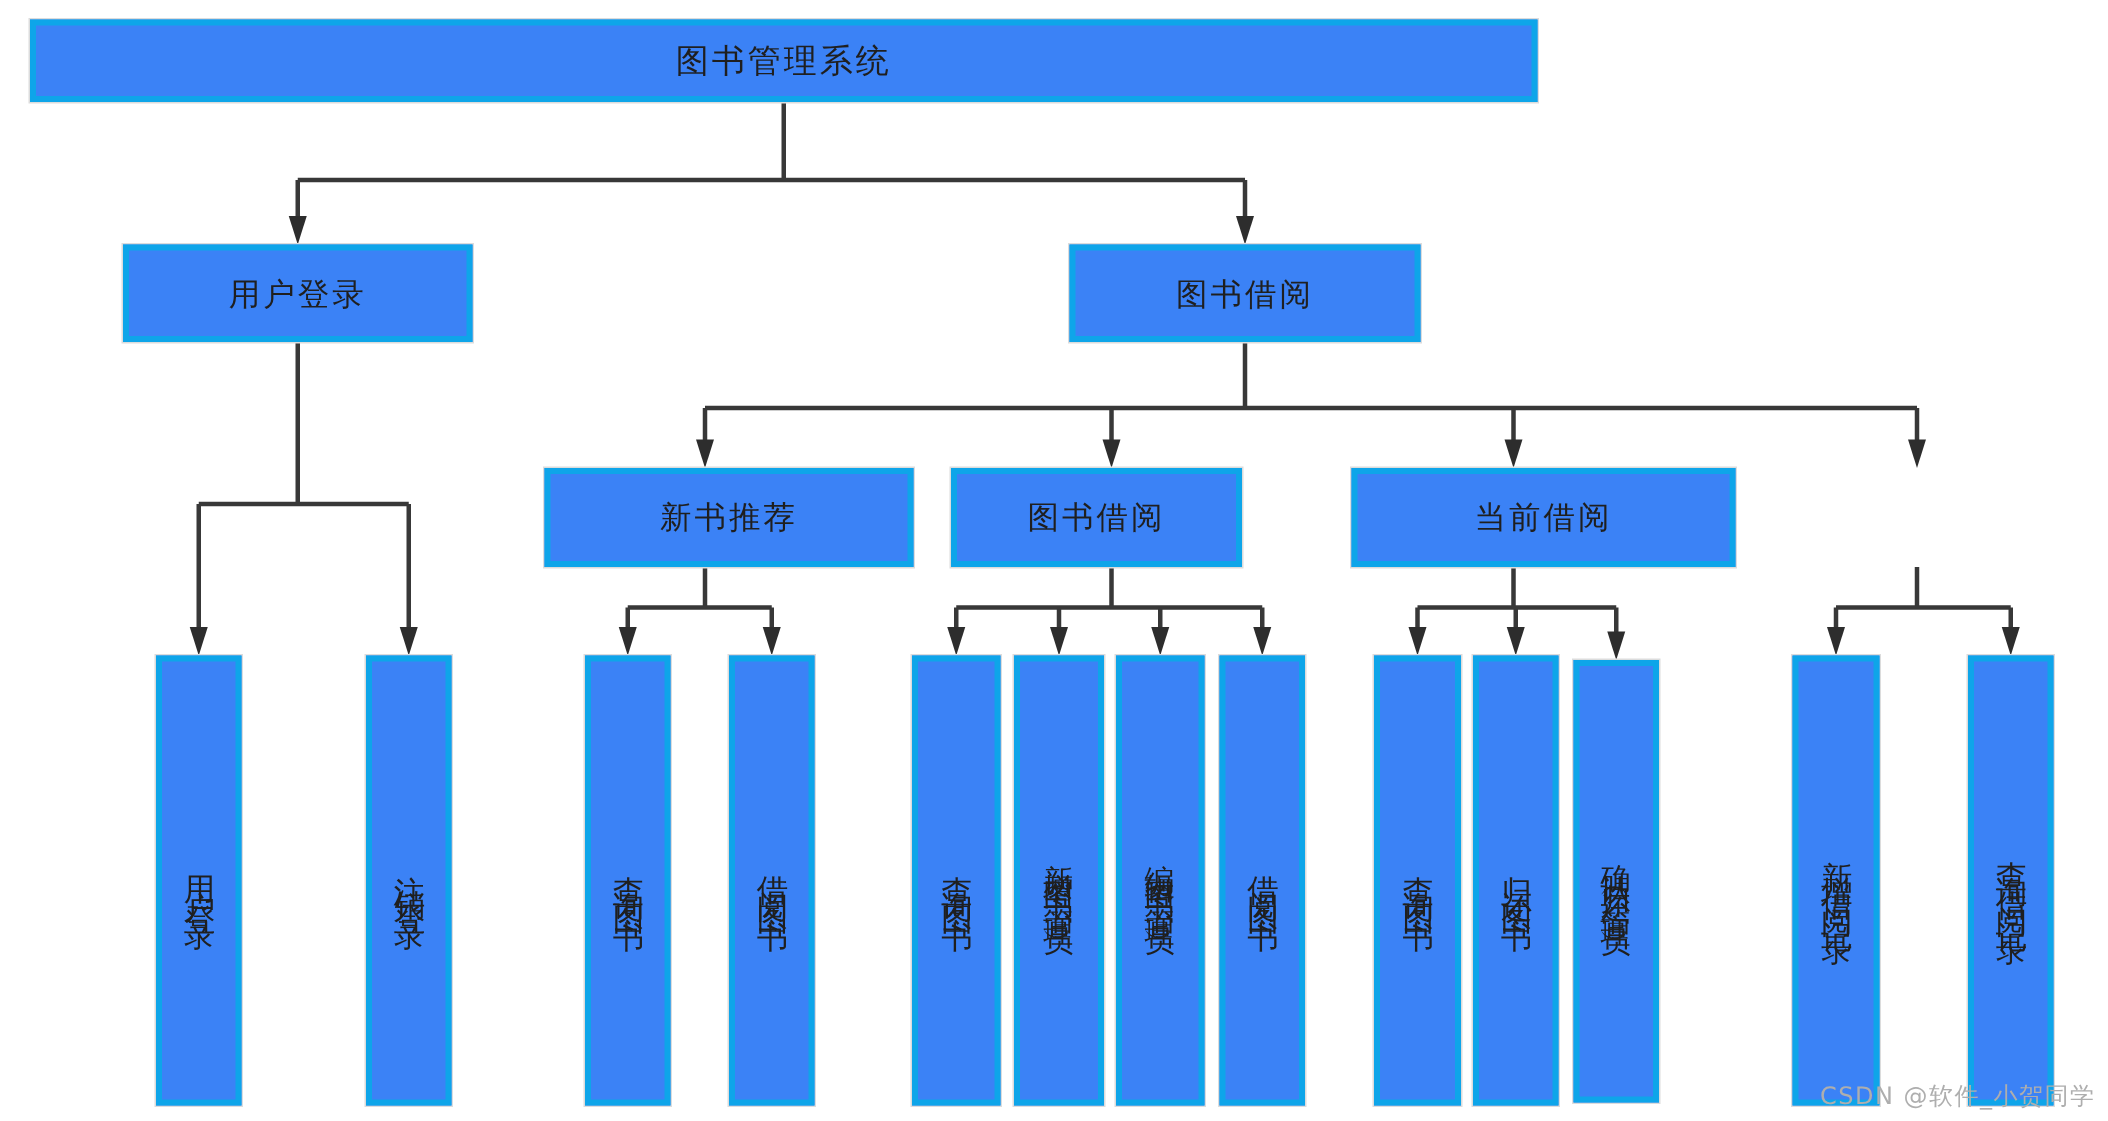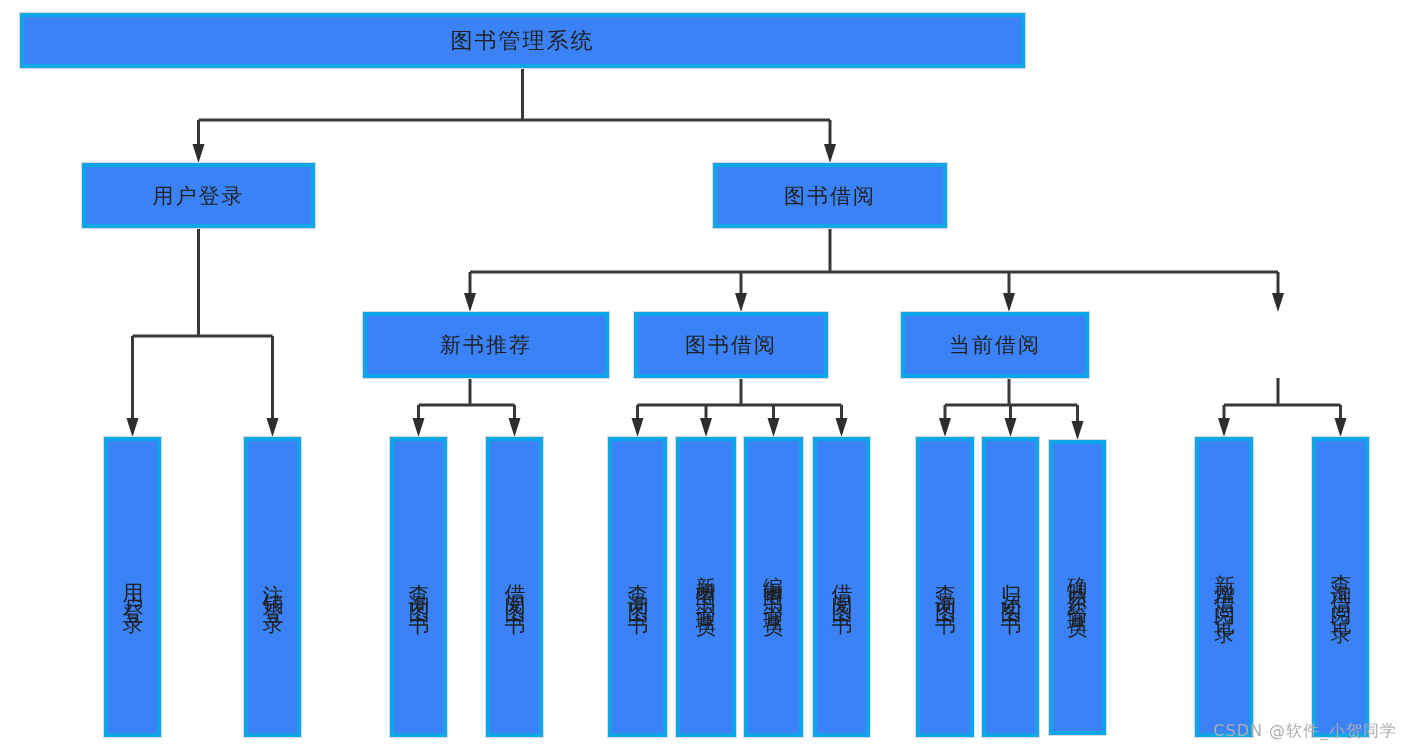--- a/index.html
+++ b/index.html
@@ -97,21 +97,21 @@
     </g>
   </svg>
 
   <div class="node hbox root" style="left:20px;top:13px;width:1005px;height:55px;">图书管理系统</div>
 
   <div class="node hbox" style="left:82px;top:163px;width:233px;height:65px;">用户登录</div>
   <div class="node hbox" style="left:713px;top:163px;width:234px;height:65px;">图书借阅</div>
 
   <div class="node hbox" style="left:363px;top:312px;width:246px;height:66px;">新书推荐</div>
   <div class="node hbox" style="left:634px;top:312px;width:194px;height:66px;">图书借阅</div>
-  <div class="node hbox" style="left:901px;top:312px;width:188px;height:66px;">当前借阅</div>
+  <div class="node hbox" style="left:901px;top:312px;width:256px;height:66px;">当前借阅</div>
 
   <div class="node vbox" style="left:104px;top:437px;width:57px;height:300px;">
       <span>用户登录</span>
     </div>
   <div class="node vbox" style="left:244px;top:437px;width:57px;height:300px;">
       <span>注销登录</span>
     </div>
 
   <div class="node vbox" style="left:390px;top:437px;width:57px;height:300px;">
       <span>查询图书</span>

